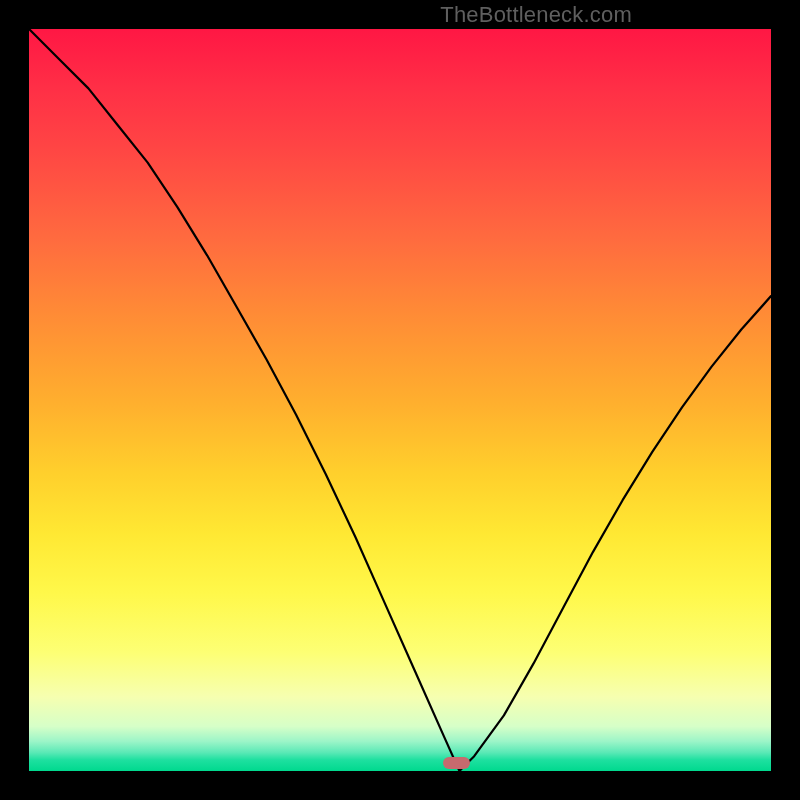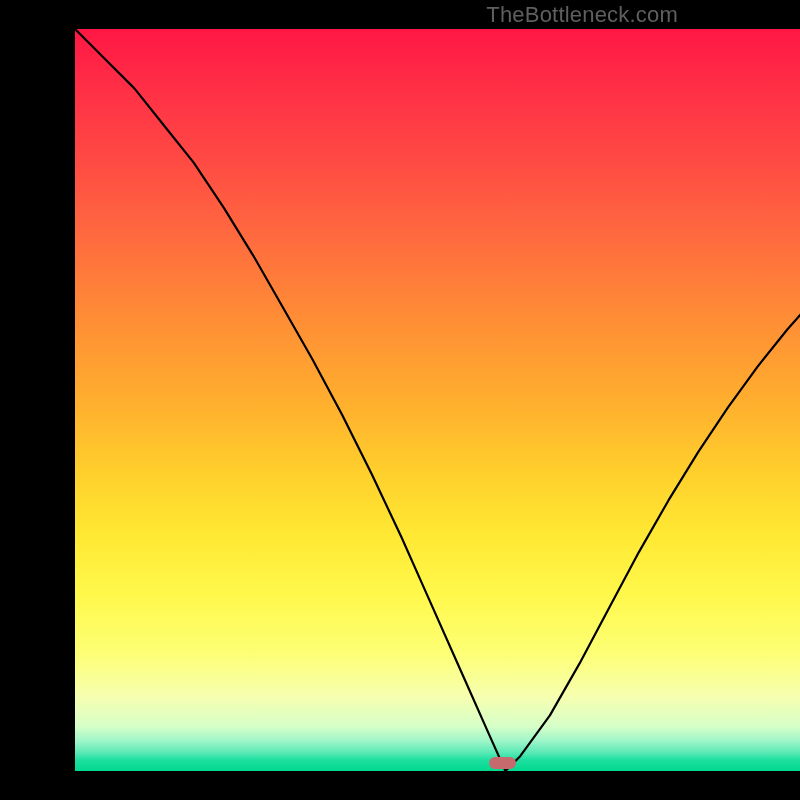--- a/index.html
+++ b/index.html
@@ -11,21 +11,20 @@
     overflow: hidden;
     font-family: Arial, Helvetica, sans-serif;
   }
   .frame {
     position: absolute;
     left: 0;
     top: 0;
     width: 644px;
     height: 800px;
     background: #000000;
-    margin-left: 46px;
   }
   .watermark {
     position: absolute;
     top: 2px;
     right: 12px;
     color: #5f5f5f;
     font-size: 22px;
     font-weight: 500;
     letter-spacing: 0.2px;
     z-index: 5;

